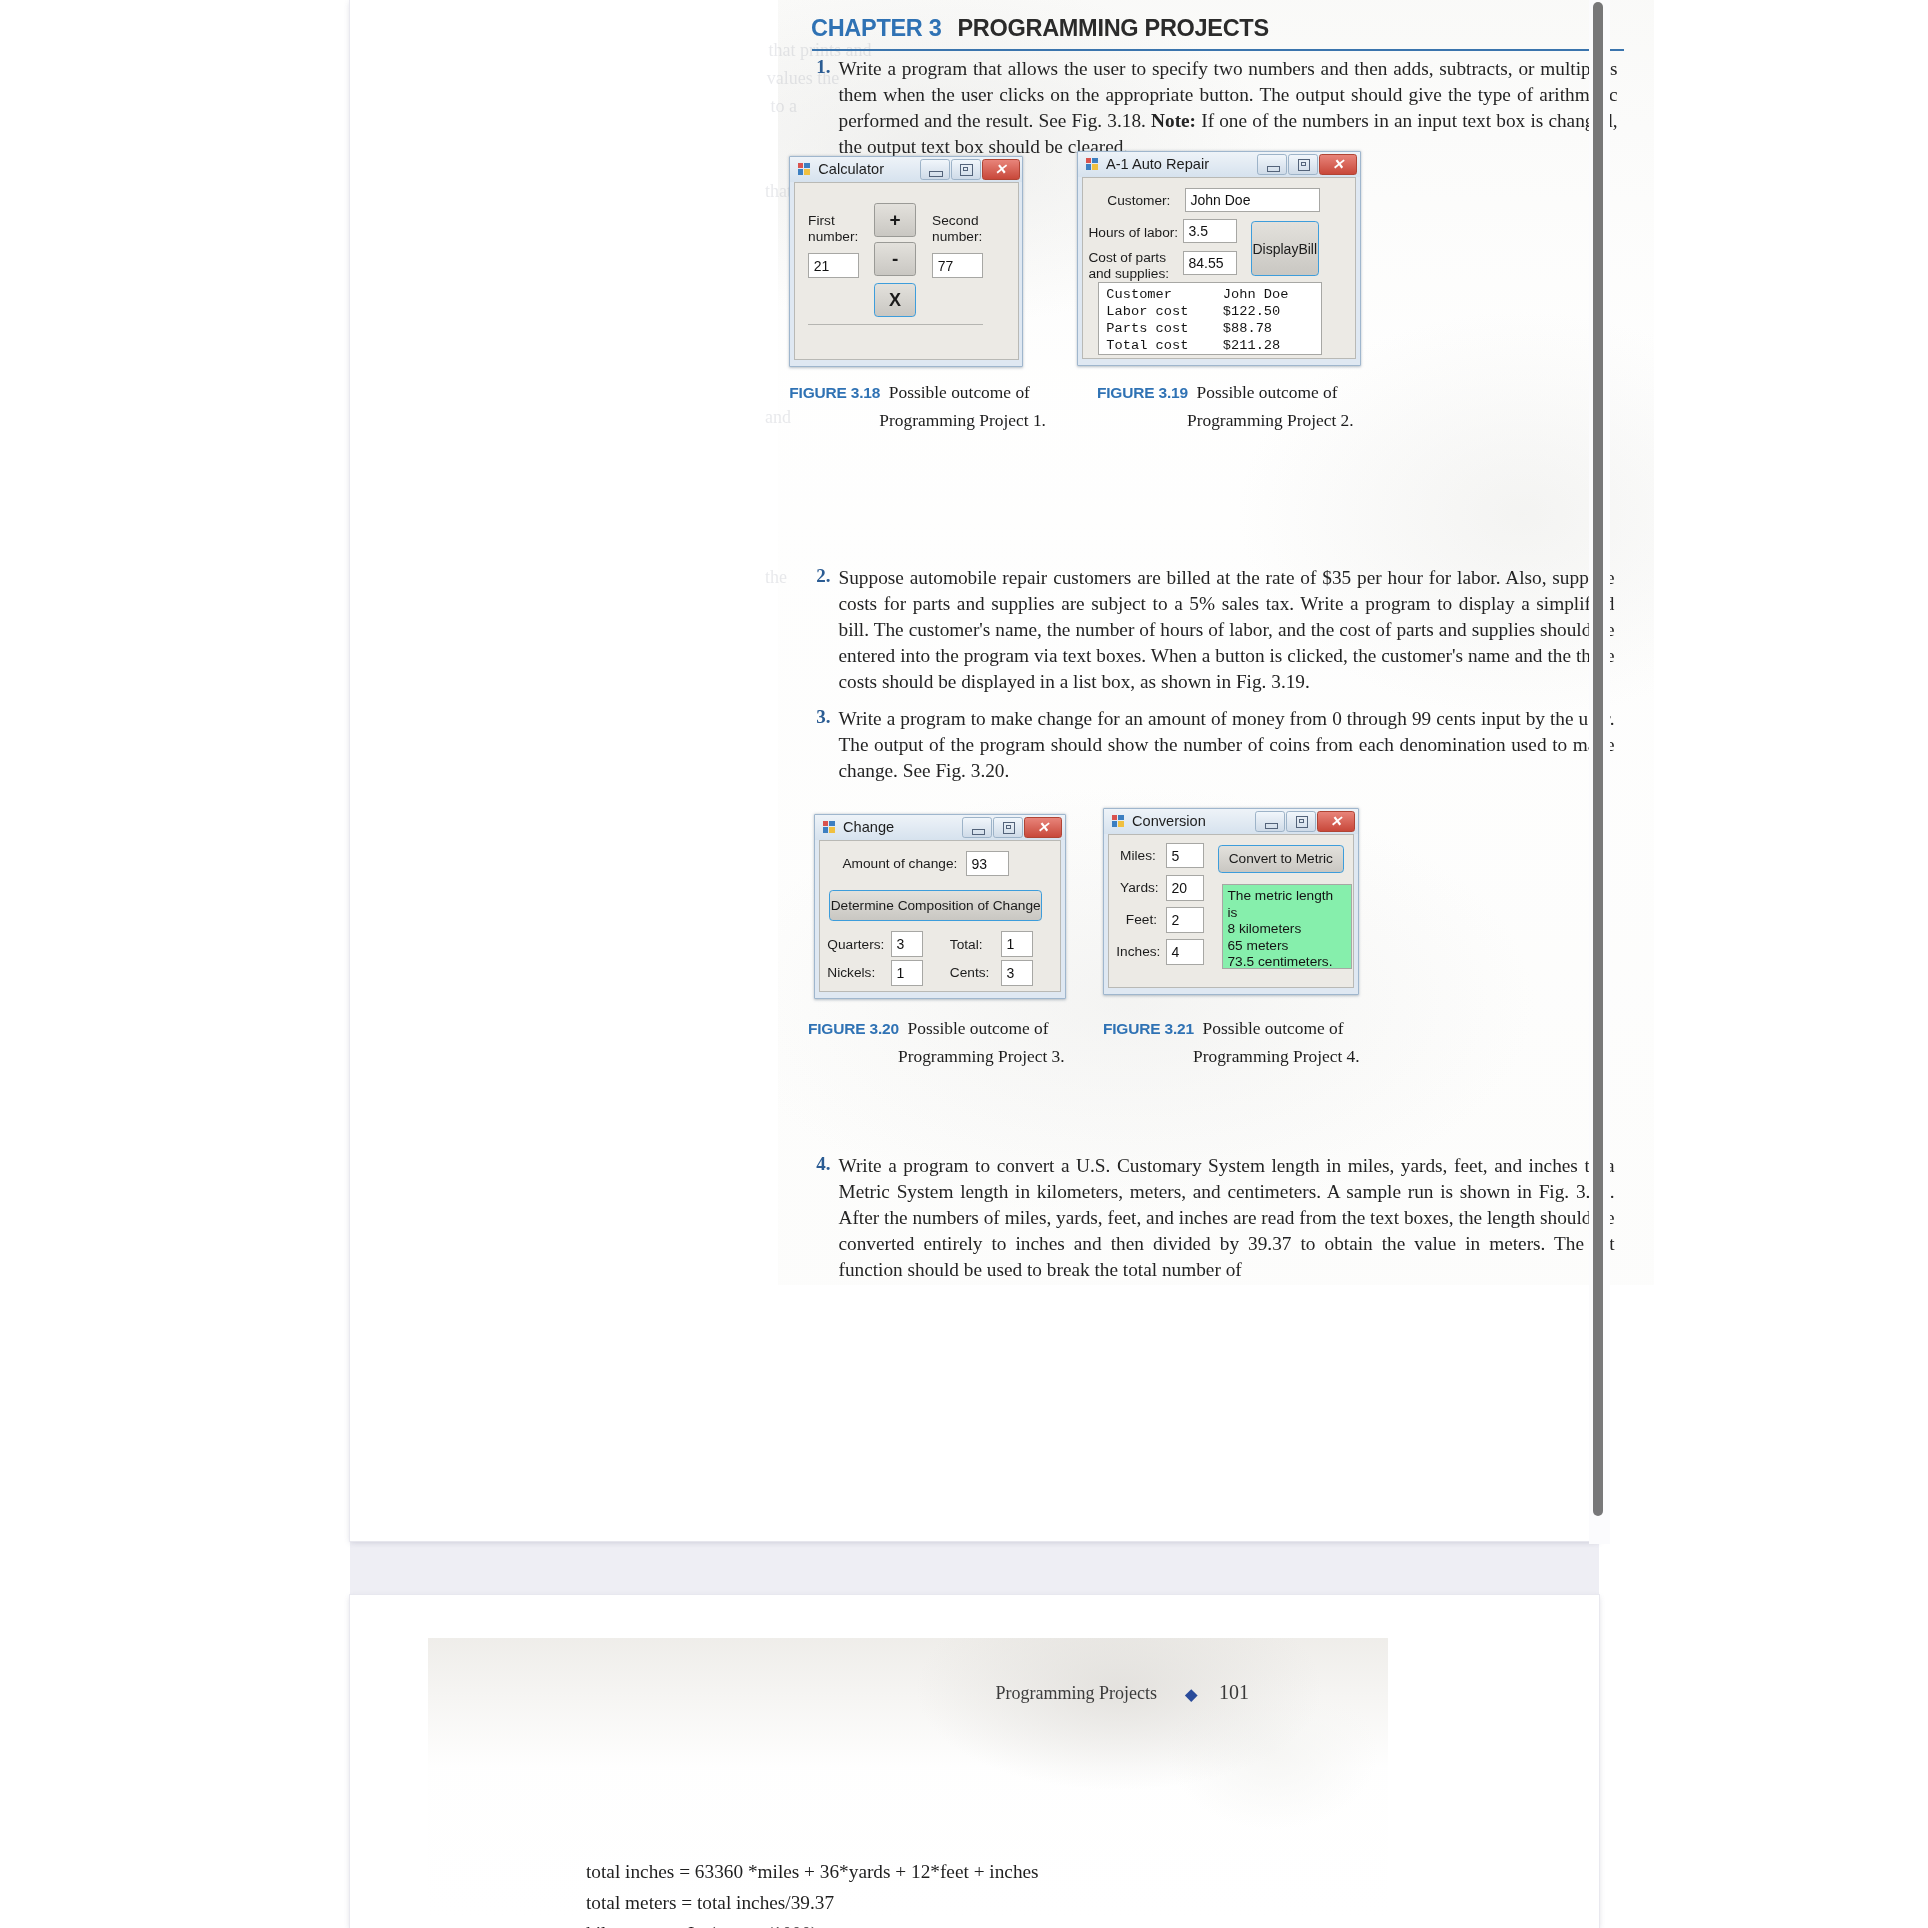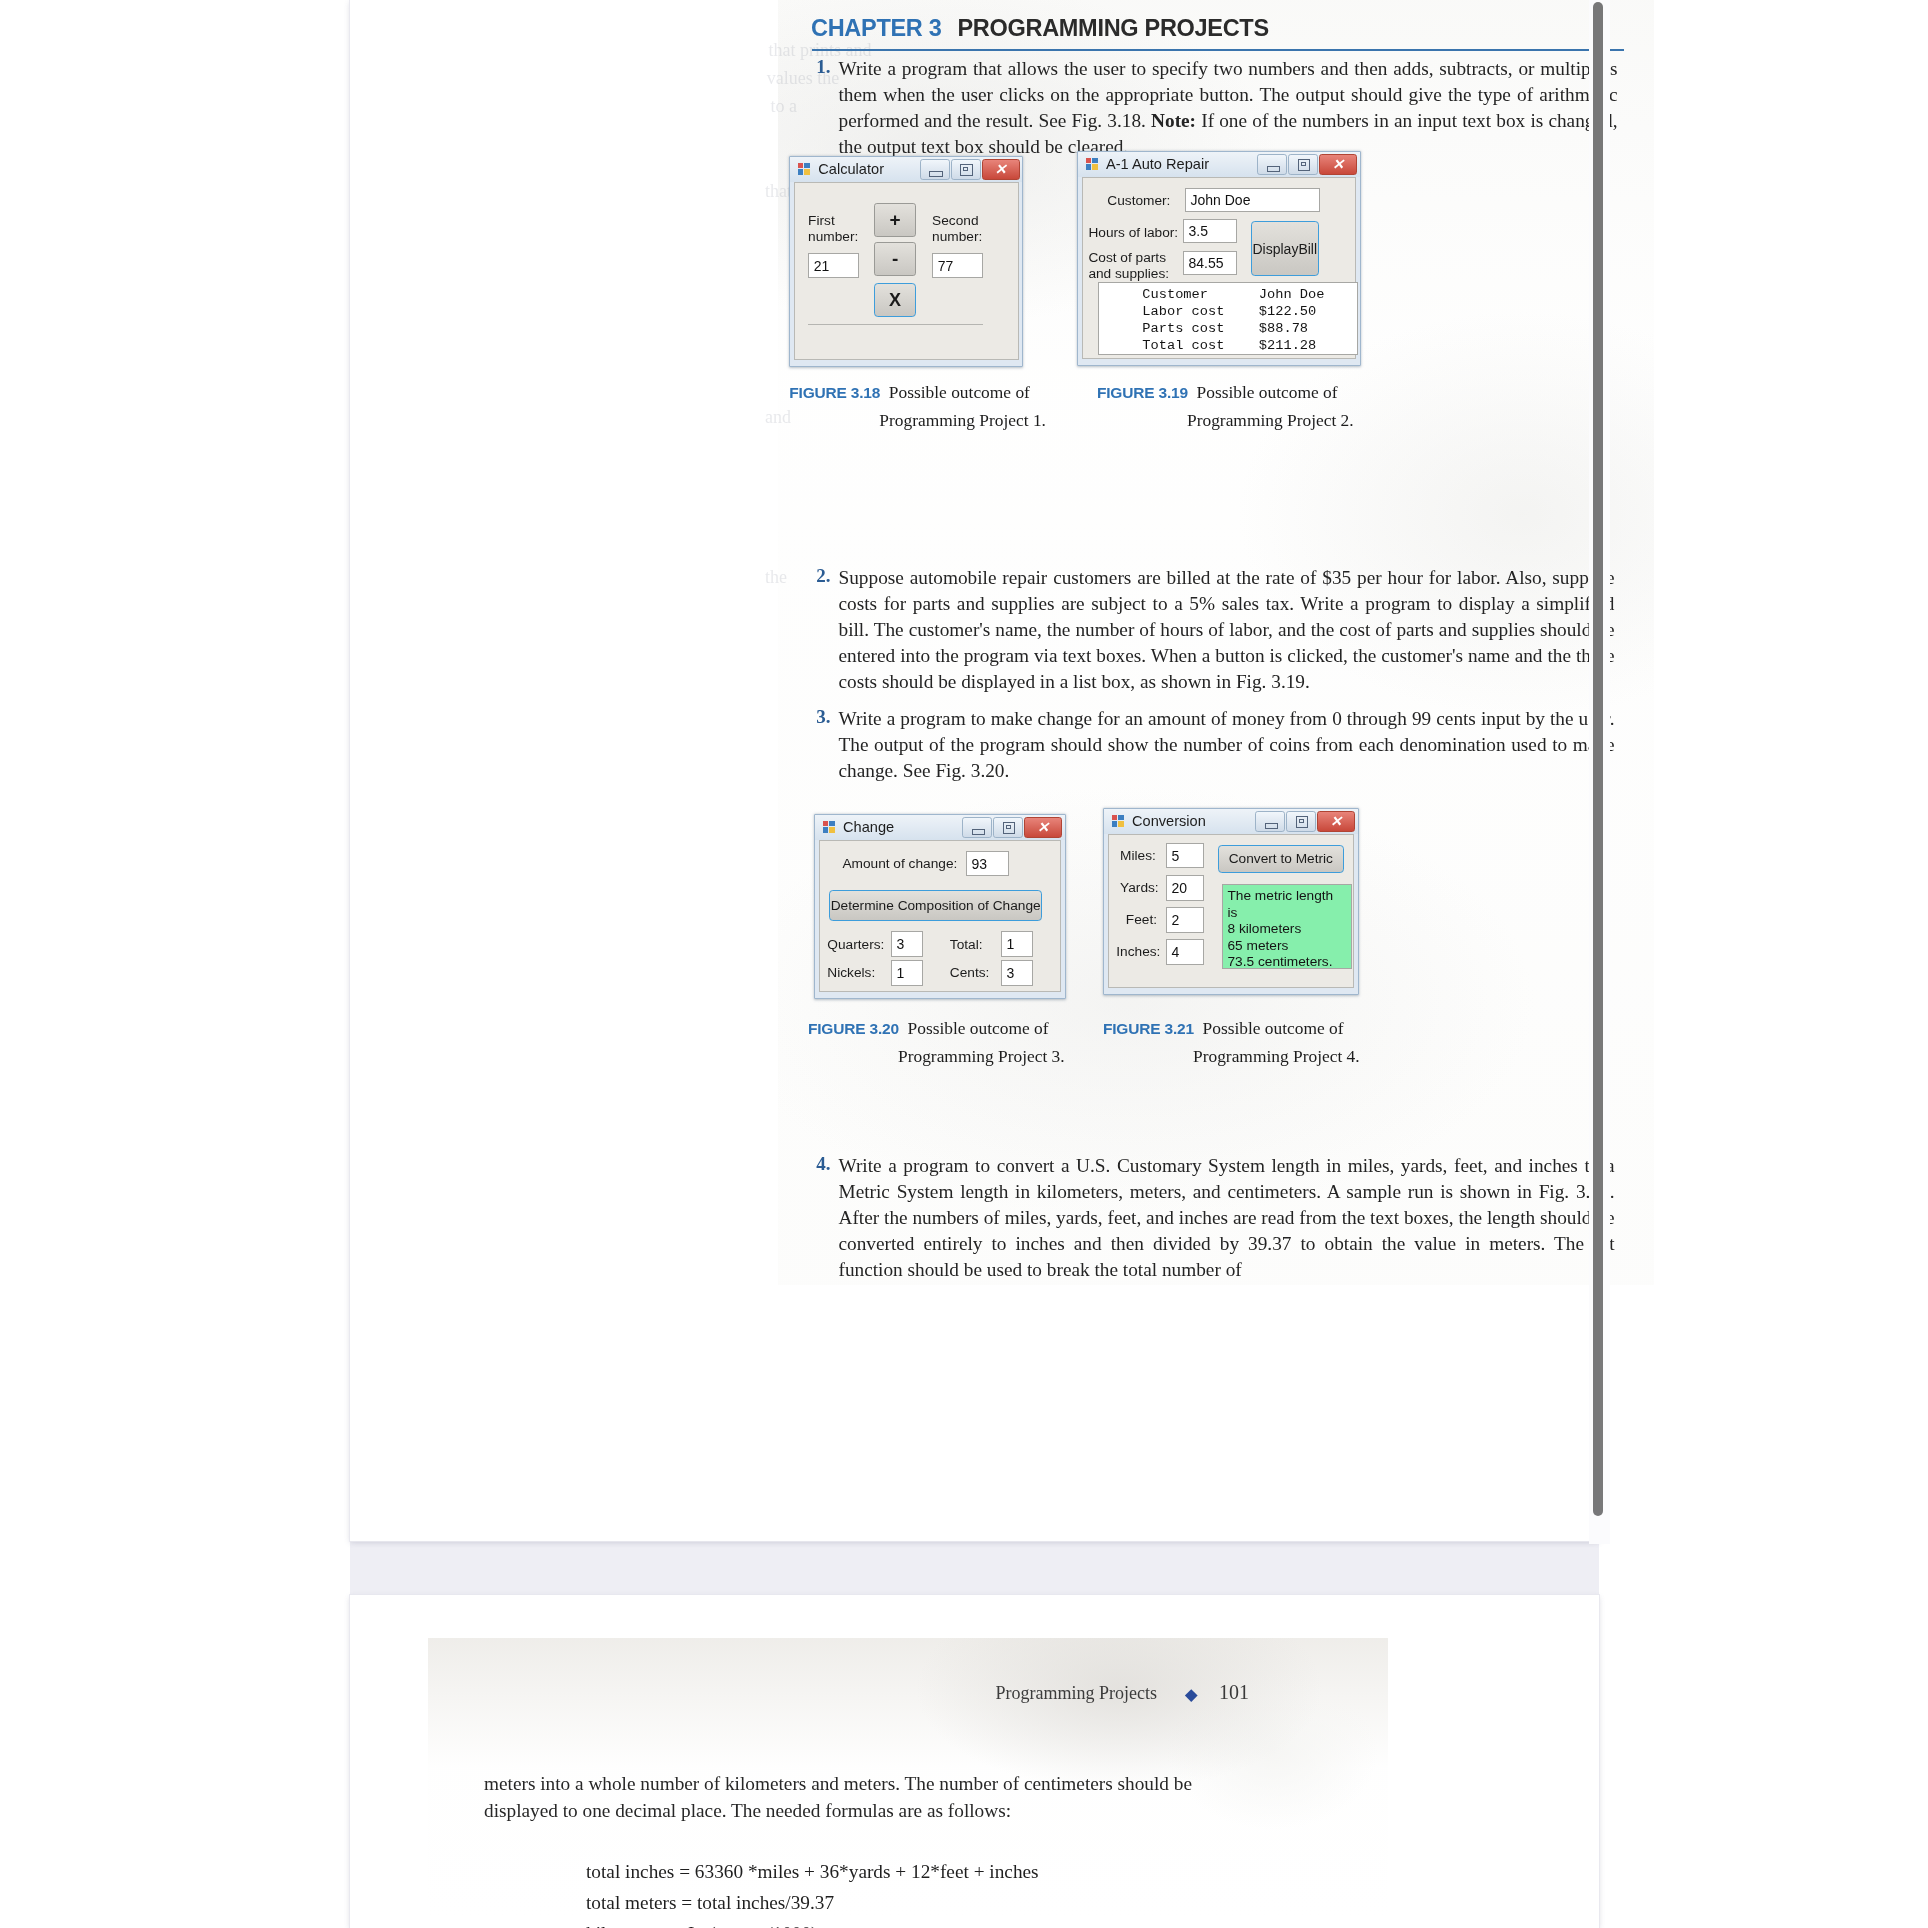--- a/index.html
+++ b/index.html
@@ -135,21 +135,21 @@
   .btn {
     position:absolute;
     background:linear-gradient(180deg,#e3e1dc,#c9c7c2);
     border:0.9px solid #9a9a96; border-radius:2.8px;
     font-size:14px; color:#1b1b1b; text-align:center;
     display:flex; align-items:center; justify-content:center;
   }
   .btn.focused { border:1.9px solid #3d9ddb; border-radius:3.8px; }
   .listbox {
     position:absolute; background:#ffffff; border:0.9px solid #a7a7a4;
-    font-family:"Liberation Mono", monospace; font-size:13.7px; color:#141414;padding-left:36px;
+    font-family:"Liberation Mono", monospace; font-size:13.7px; color:#141414;
   }
   .listbox .row { position:relative; height:17px; line-height:17px; }
   .listbox .row .k { position:absolute; left:7.5px; }
   .listbox .row .v { position:absolute; left:124px; }
   .outlabel {
     position:absolute; font-family:"Liberation Mono", monospace;
     font-size:14px; color:#111;
   }
   .hr-sep { position:absolute; background:#b5b5b1; height:0.9px; }
   .textbox-multi {
@@ -476,21 +476,20 @@
   </div>
 
   <div class="page-panel" style="left:350px;top:1595px;width:1249px;height:333px;">
     <div class="scan2" style="left:78px;top:43px;">
       <div class="scan2-tint"></div>
 
       <div class="run-head">Programming Projects</div>
       <div class="run-diamond"></div>
       <div class="run-pageno">101</div>
 
-      <div class="p2-text">meters into a whole number of kilometers and meters. The number of centimeters should be displayed to one decimal place. The needed formulas are as follows:</div>
 
       <div class="formulas">
         <div>total inches = 63360 *miles + 36*yards + 12*feet + inches</div>
         <div>total meters = total inches/39.37</div>
         <div>kilometers = Int(meters/1000)</div>
       </div>
     </div>
   </div>
 
   <div class="scrollbar-track"></div>

